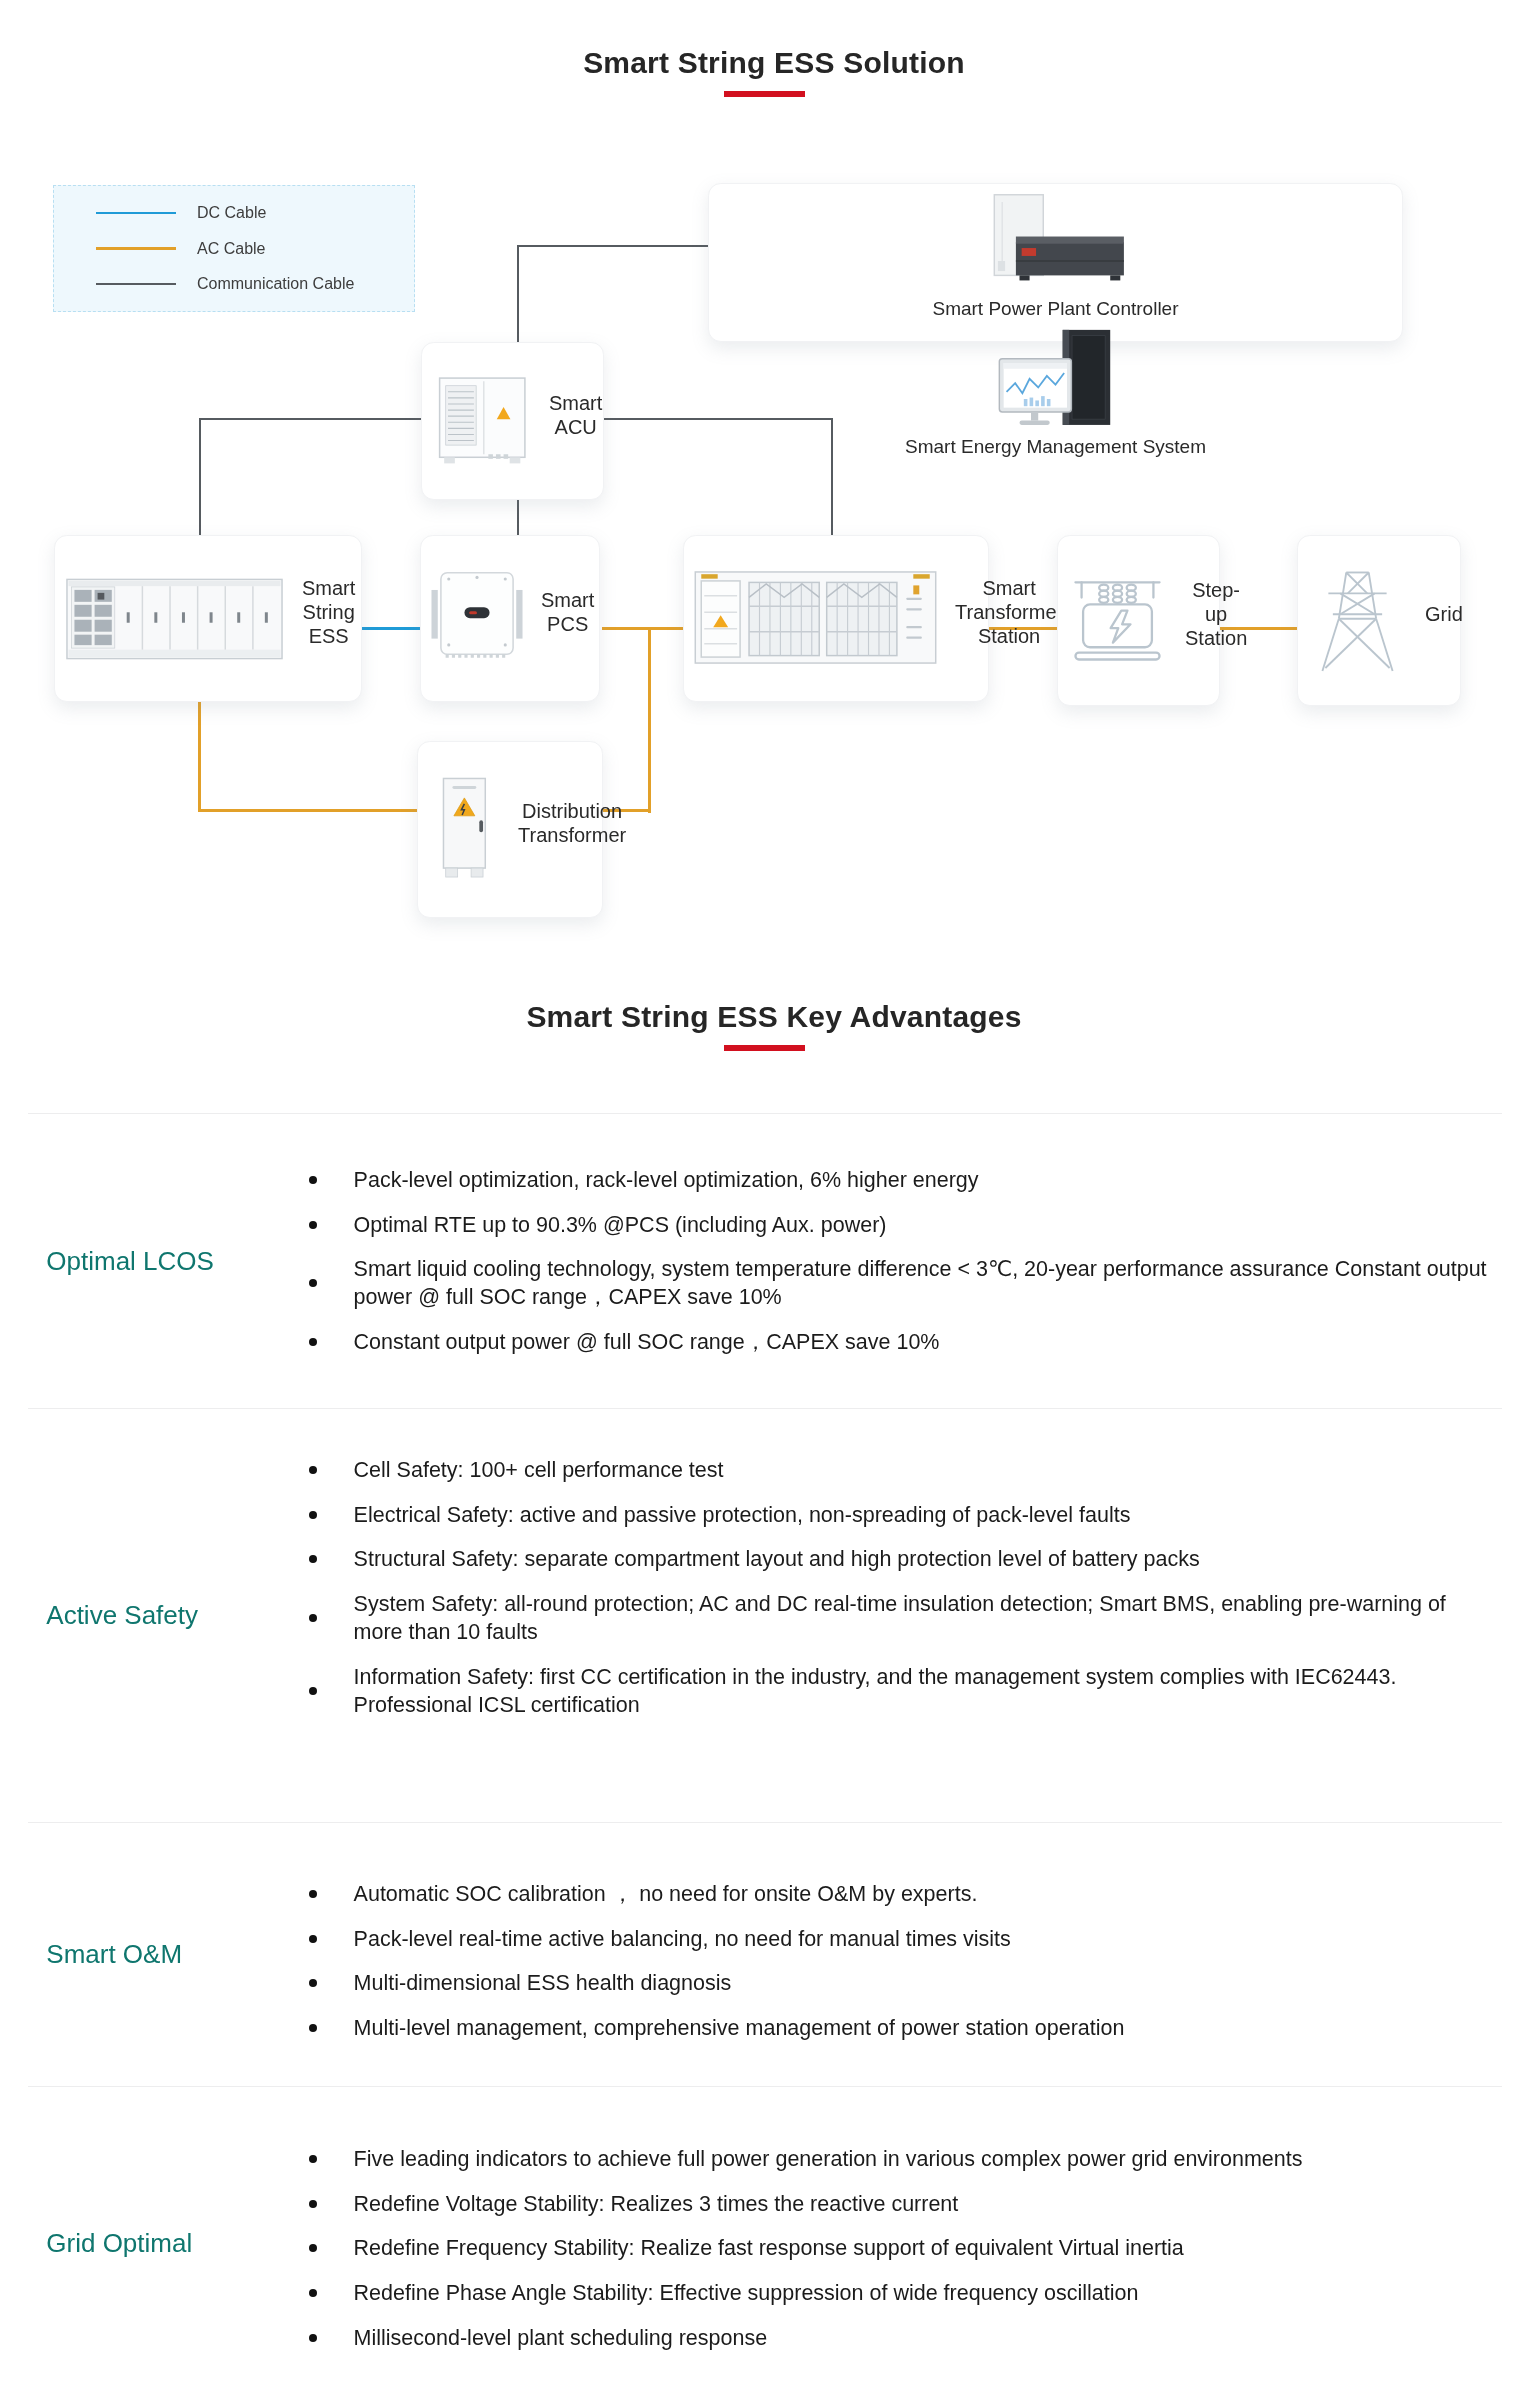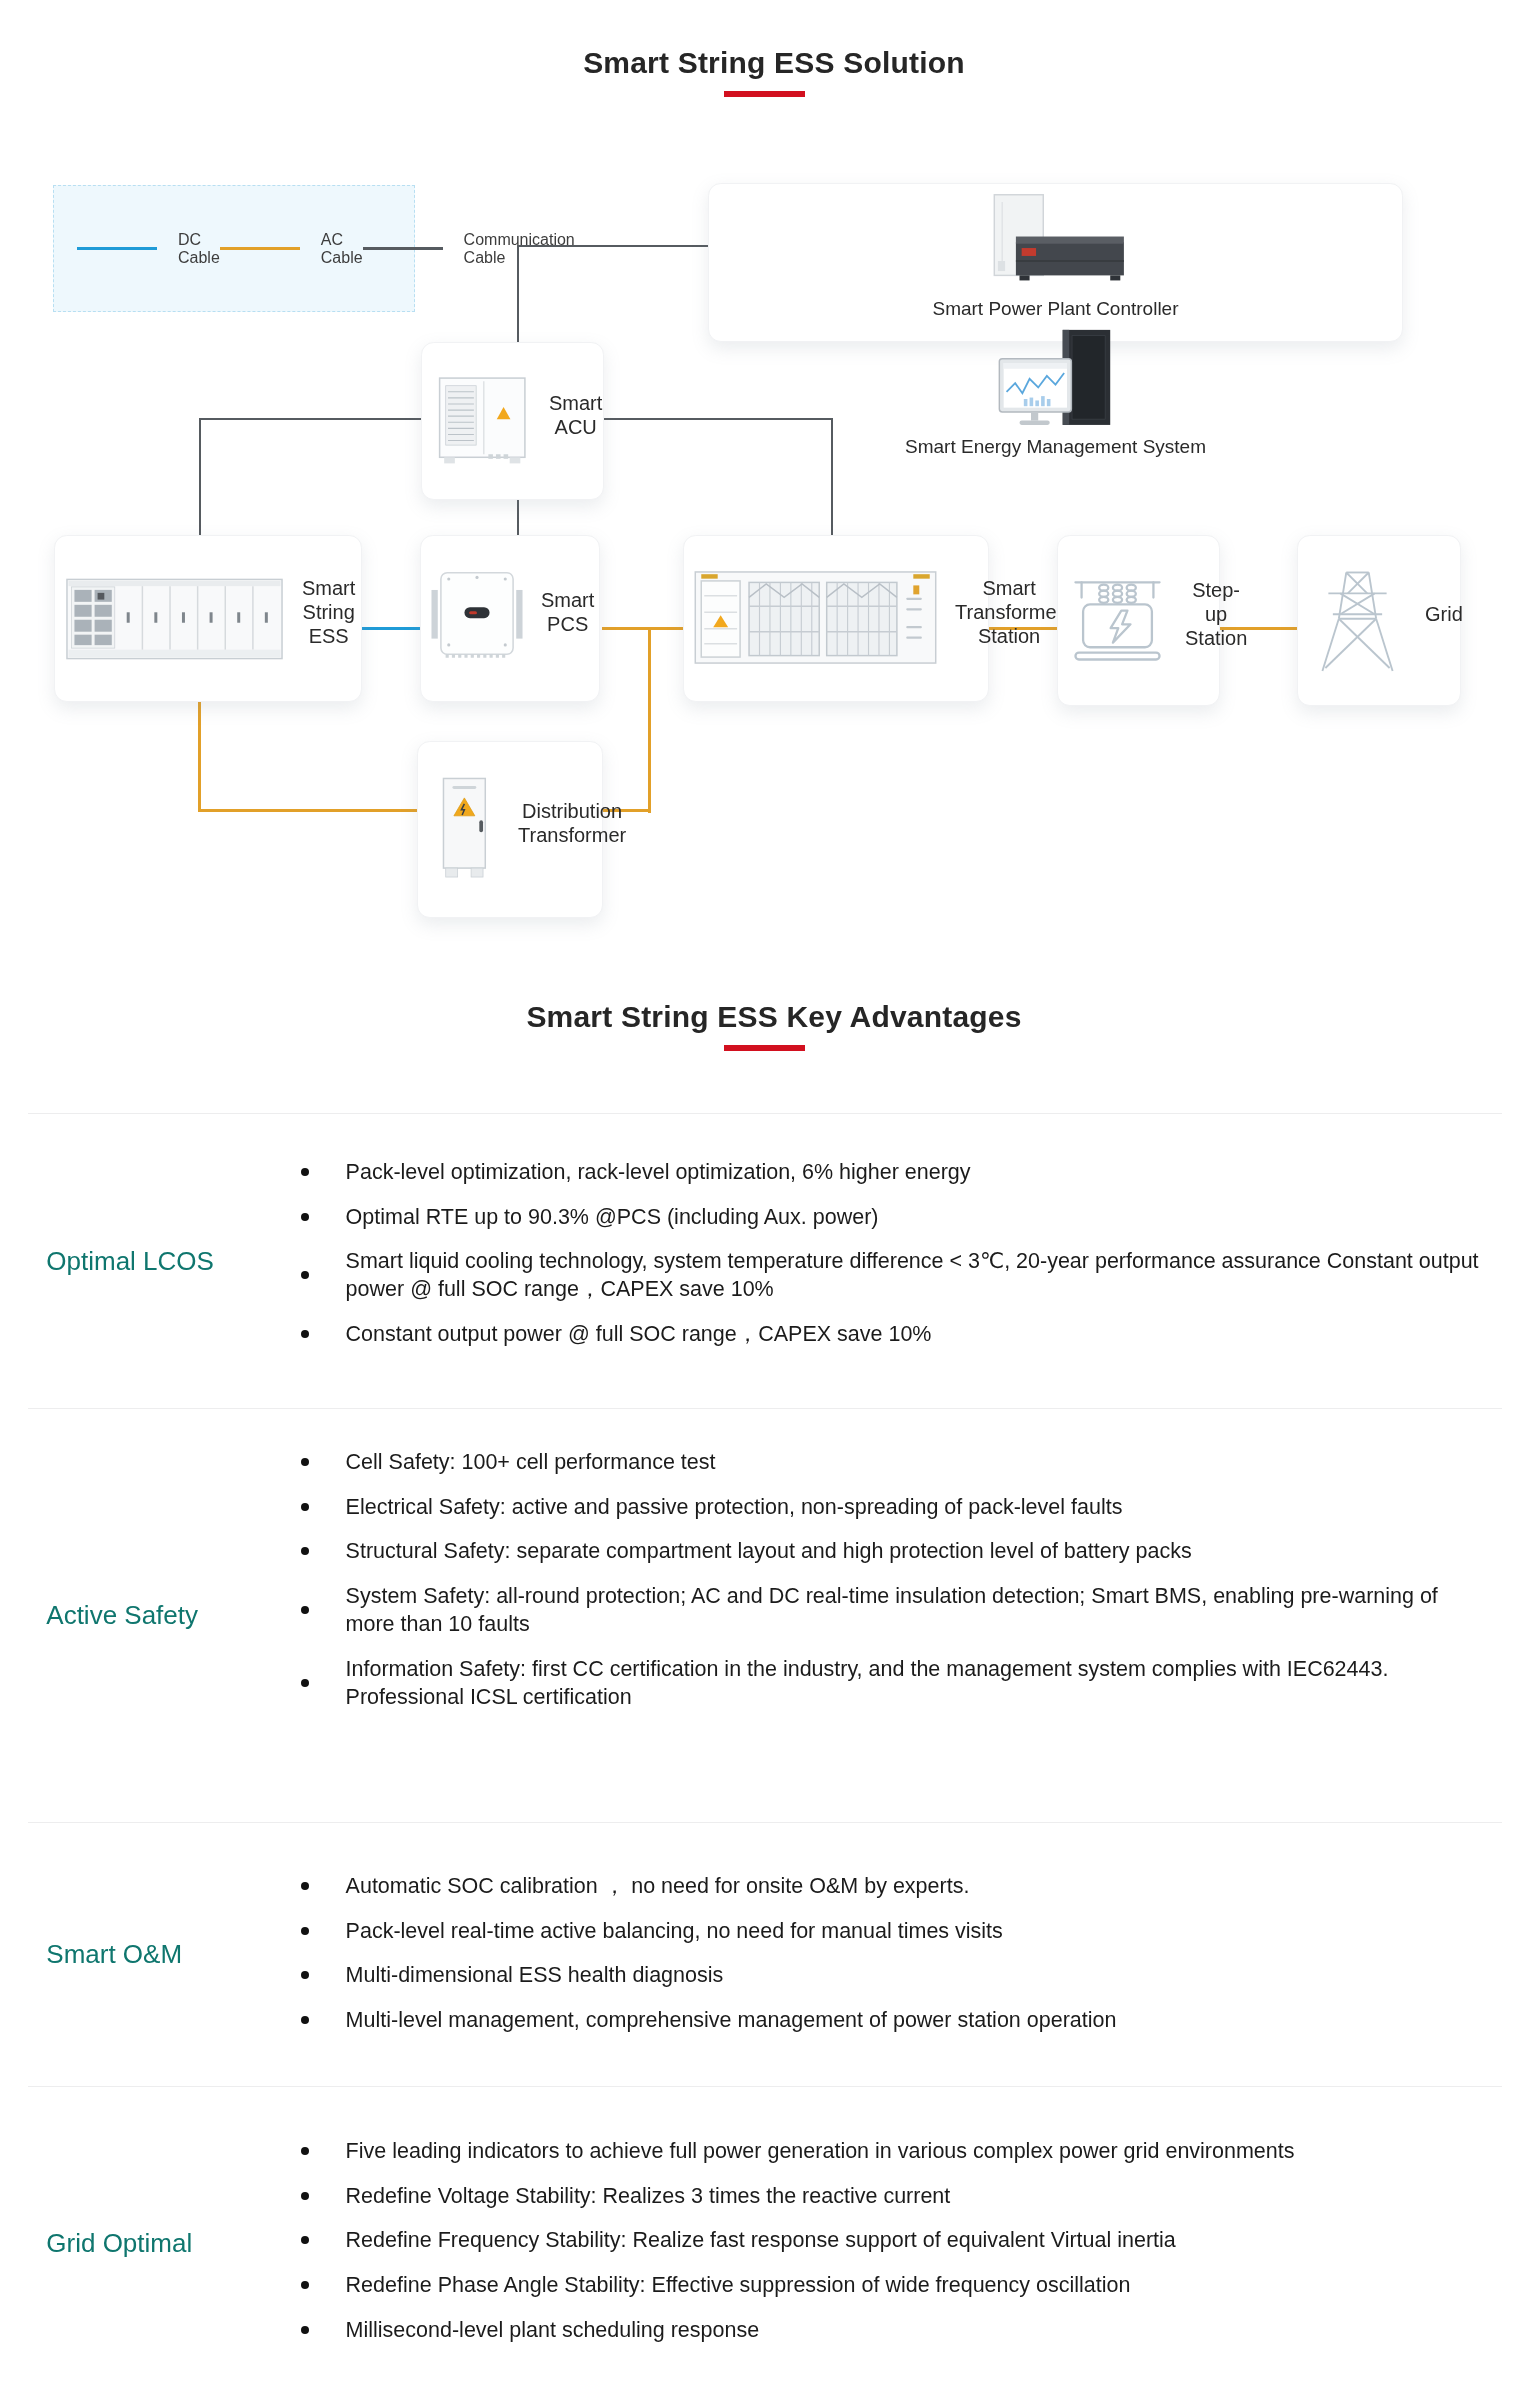--- a/index.html
+++ b/index.html
@@ -13,21 +13,21 @@
   .t1 { top:46px; }
   .t2 { top:1000px; }
   .title-underline { position:absolute; left:724px; width:81px; height:5.6px;
                      background:var(--accent-red,#d2101f); }
   .u1 { top:91px; }
   .u2 { top:1045px; }
 
   .legend { position:absolute; left:53px; top:185px; width:362px; height:127px;
             box-sizing:border-box; background:var(--legend-bg,#eef8fd);
             border:1.6px dashed var(--legend-border,#b8dff2);
-            display:flex; flex-direction:row; justify-content:space-evenly; padding-left:23px; }
+            display:flex; flex-direction:column; justify-content:space-evenly; padding-left:42px; }
   .lrow { display:flex; align-items:center; }
   .sw { width:80px; height:2.4px; margin-right:21px; flex:0 0 80px; }
   .sw-dc { background:var(--dc-cable,#1f9bd7); }
   .sw-ac { background:var(--ac-cable,#e2a029); }
   .sw-comm { background:var(--comm-cable,#565b60); }
   .llabel { font-size:16px; color:#3d3d3d; }
 
   .ln { position:absolute; z-index:1; }
   .comm { background:var(--comm-cable,#565b60); }
   .dc   { background:var(--dc-cable,#1f9bd7); }
@@ -46,21 +46,21 @@
   .adv { position:absolute; top:1113px; left:28px; width:1474px; }
   .sec { display:flex; border-top:1.6px solid #ededee; box-sizing:border-box; }
   .sec-label { flex:0 0 263px; display:flex; align-items:center; padding-left:18.3px;
                box-sizing:border-box; font-size:26px; color:#0f766e; }
   .sec-content { flex:1; padding-top:40px; box-sizing:border-box; }
   .s1 { min-height:295px; }
   .s2 { min-height:414px; } .s2 .sec-content { padding-top:35px; }
   .s3 { min-height:264px; } .s3 .sec-content { padding-top:45px; }
   .s4 { min-height:314px; } .s4 .sec-content { padding-top:46px; }
   .intro { font-size:21.5px; line-height:28px; color:#1b1b1b; margin:0 0 19px 0; }
-  ul.bullets { list-style:none; margin:4px; padding:0; }
+  ul.bullets { list-style:none; margin:12px; padding:0; }
   .bullet { display:flex; align-items:center; margin-bottom:16.7px; }
   .dot { flex:0 0 8px; width:8px; height:8px; border-radius:50%; background:#111; margin:0 37px 0 5.6px; }
   .btext { font-size:21.5px; line-height:28px; max-width:1137px; color:#1b1b1b; }
 </style>
 </head>
 <body>
 
 <div class="page">
 
   <section class="hero">

